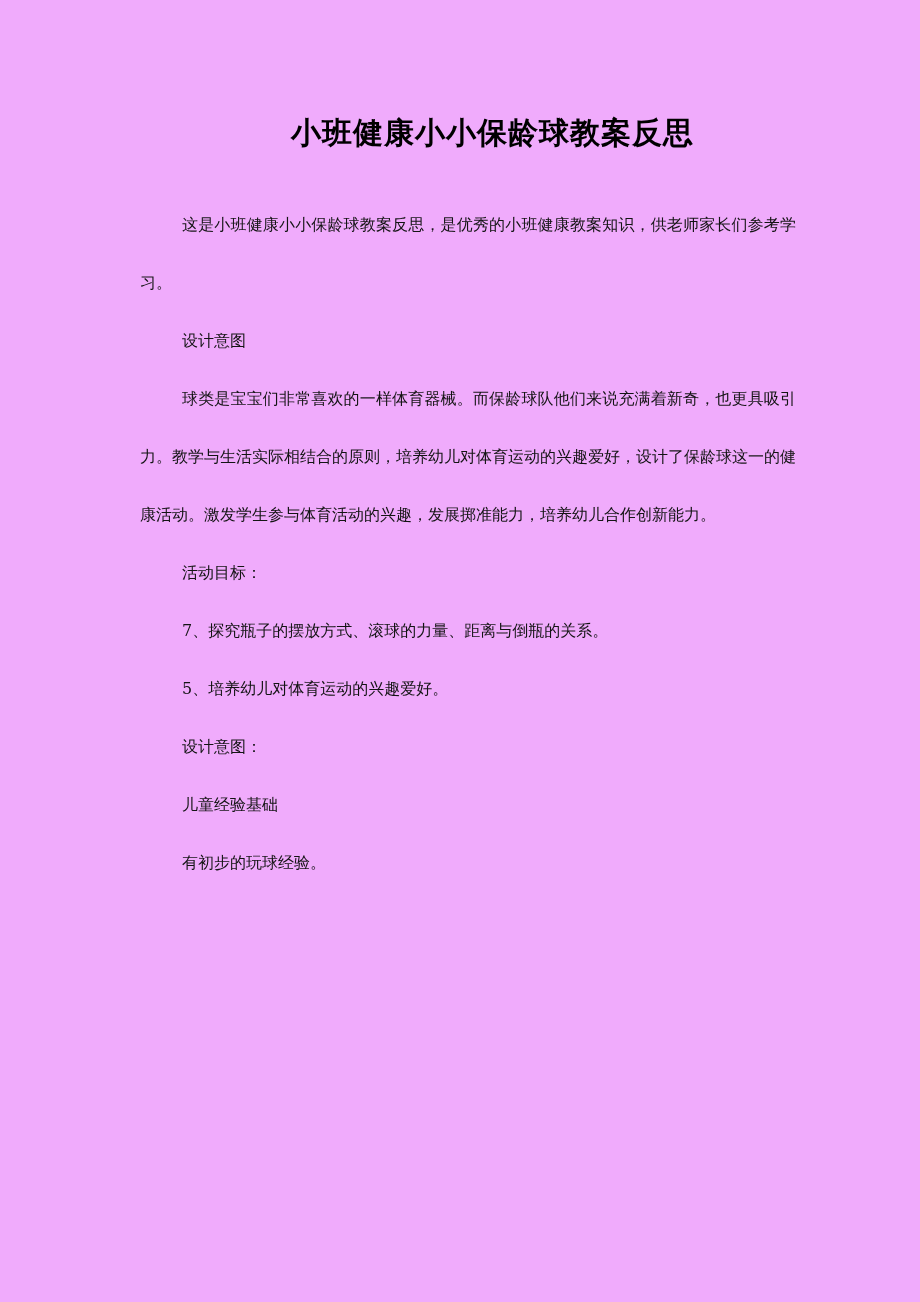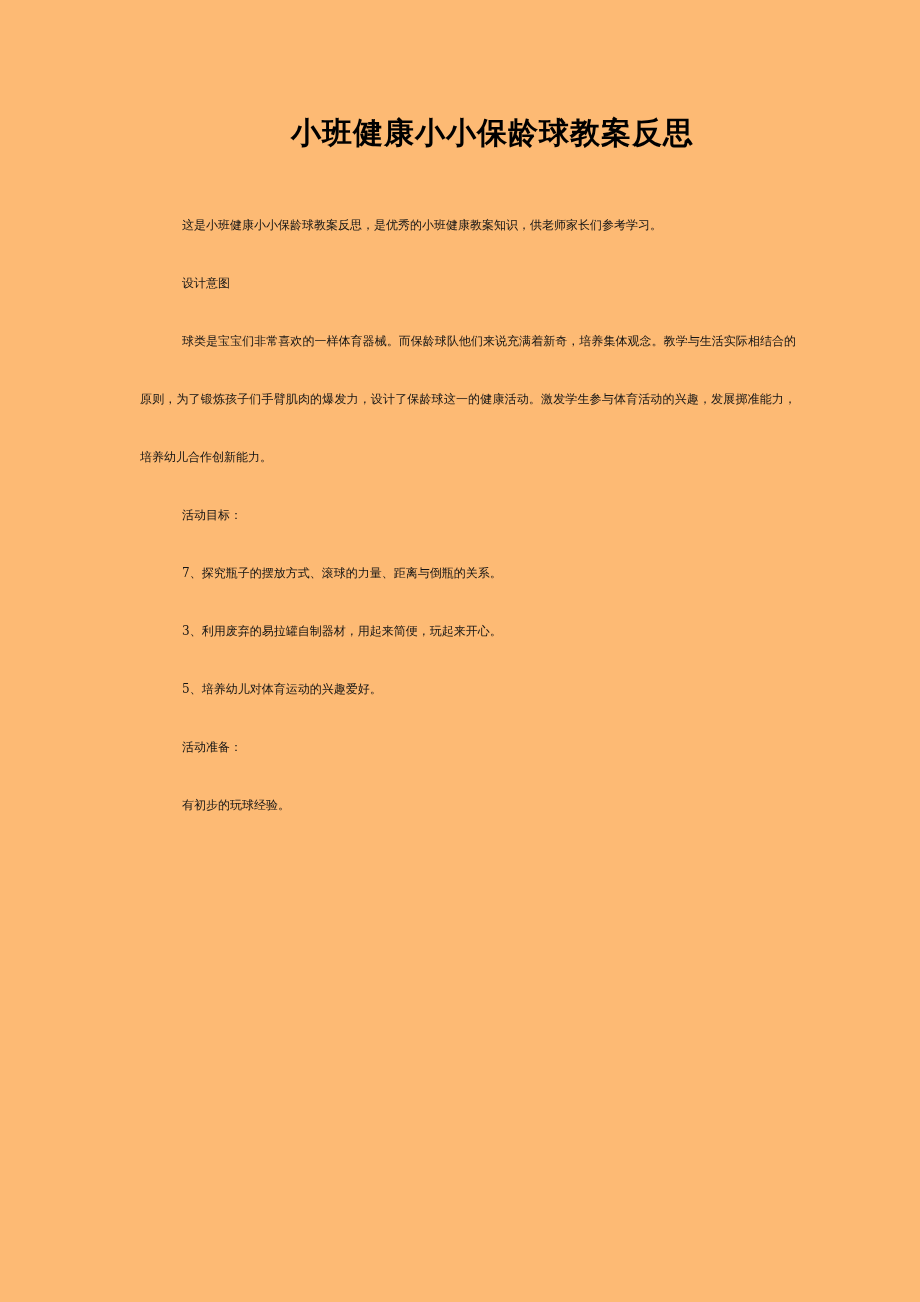--- a/index.html
+++ b/index.html
@@ -14,21 +14,21 @@
       overflow: hidden;
       font-family: "DejaVu Serif", "Liberation Serif", serif;
       color: #111111;
     }
     .page {
       position: absolute;
       left: 0;
       top: 0;
       width: 920px;
       height: 1302px;
-      background: #fdba74;
+      background: #f0abfc;
     }
     .title {
       position: absolute;
       top: 112px;
       left: 0;
       width: 920px;
       padding-left: 65px;
       box-sizing: border-box;
       text-align: center;
       font-size: 30px;
@@ -36,41 +36,41 @@
       line-height: 42px;
       letter-spacing: 1px;
       color: #000000;
       margin: 0;
     }
     .body-text {
       position: absolute;
       left: 140px;
       top: 196px;
       width: 656px;
-      font-size: 12px;
+      font-size: 16px;
       line-height: 58px;
       color: #141414;
     }
     .para {
       margin: 0;
       text-indent: 42px;
       text-align: justify;
       text-justify: inter-character;
     }
   </style>
 </head>
 <body>
 
 <div class="page">
   <h1 class="title">小班健康小小保龄球教案反思</h1>
 
   <div class="body-text">
     <p class="para">这是小班健康小小保龄球教案反思，是优秀的小班健康教案知识，供老师家长们参考学习。</p>
     <p class="para">设计意图</p>
-    <p class="para">球类是宝宝们非常喜欢的一样体育器械。而保龄球队他们来说充满着新奇，培养集体观念。教学与生活实际相结合的原则，为了锻炼孩子们手臂肌肉的爆发力，设计了保龄球这一的健康活动。激发学生参与体育活动的兴趣，发展掷准能力，培养幼儿合作创新能力。</p>
+    <p class="para">球类是宝宝们非常喜欢的一样体育器械。而保龄球队他们来说充满着新奇，也更具吸引力。教学与生活实际相结合的原则，培养幼儿对体育运动的兴趣爱好，设计了保龄球这一的健康活动。激发学生参与体育活动的兴趣，发展掷准能力，培养幼儿合作创新能力。</p>
     <p class="para">活动目标：</p>
     <p class="para">7、探究瓶子的摆放方式、滚球的力量、距离与倒瓶的关系。</p>
-    <p class="para">3、利用废弃的易拉罐自制器材，用起来简便，玩起来开心。</p>
     <p class="para">5、培养幼儿对体育运动的兴趣爱好。</p>
-    <p class="para">活动准备：</p>
+    <p class="para">设计意图：</p>
+    <p class="para">儿童经验基础</p>
     <p class="para">有初步的玩球经验。</p>
   </div>
 </div>
 
 </body></html>

